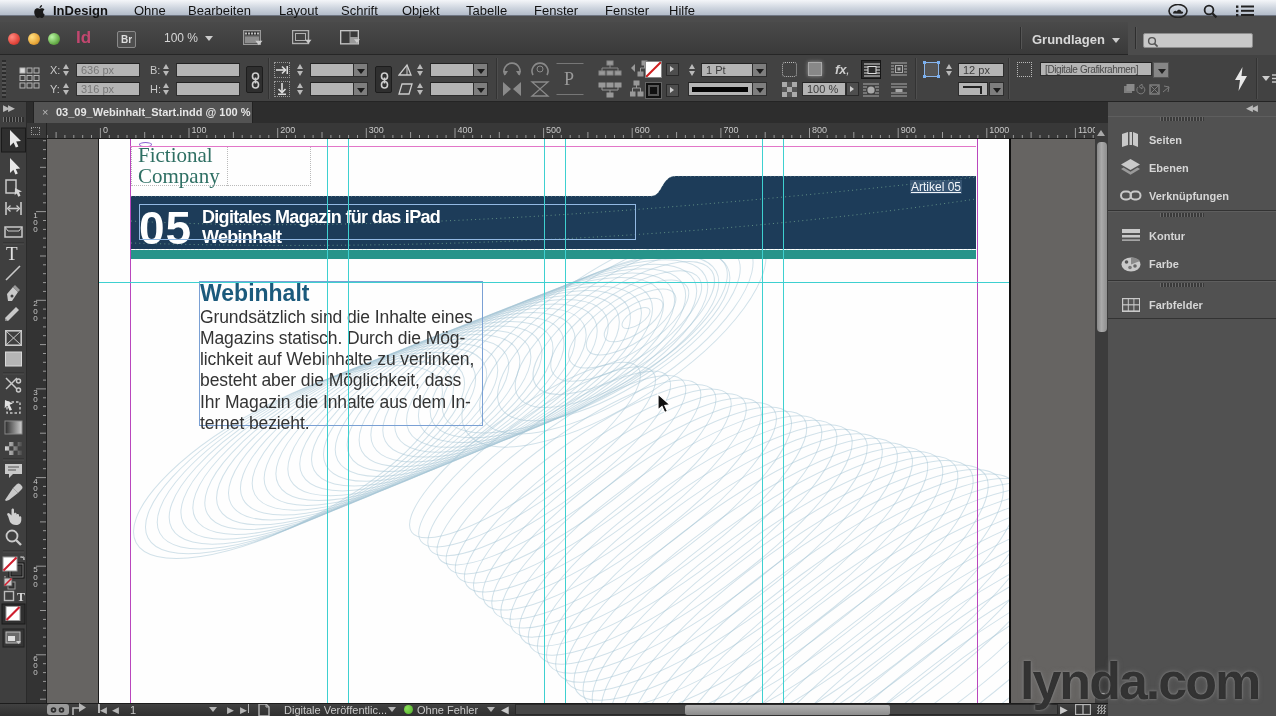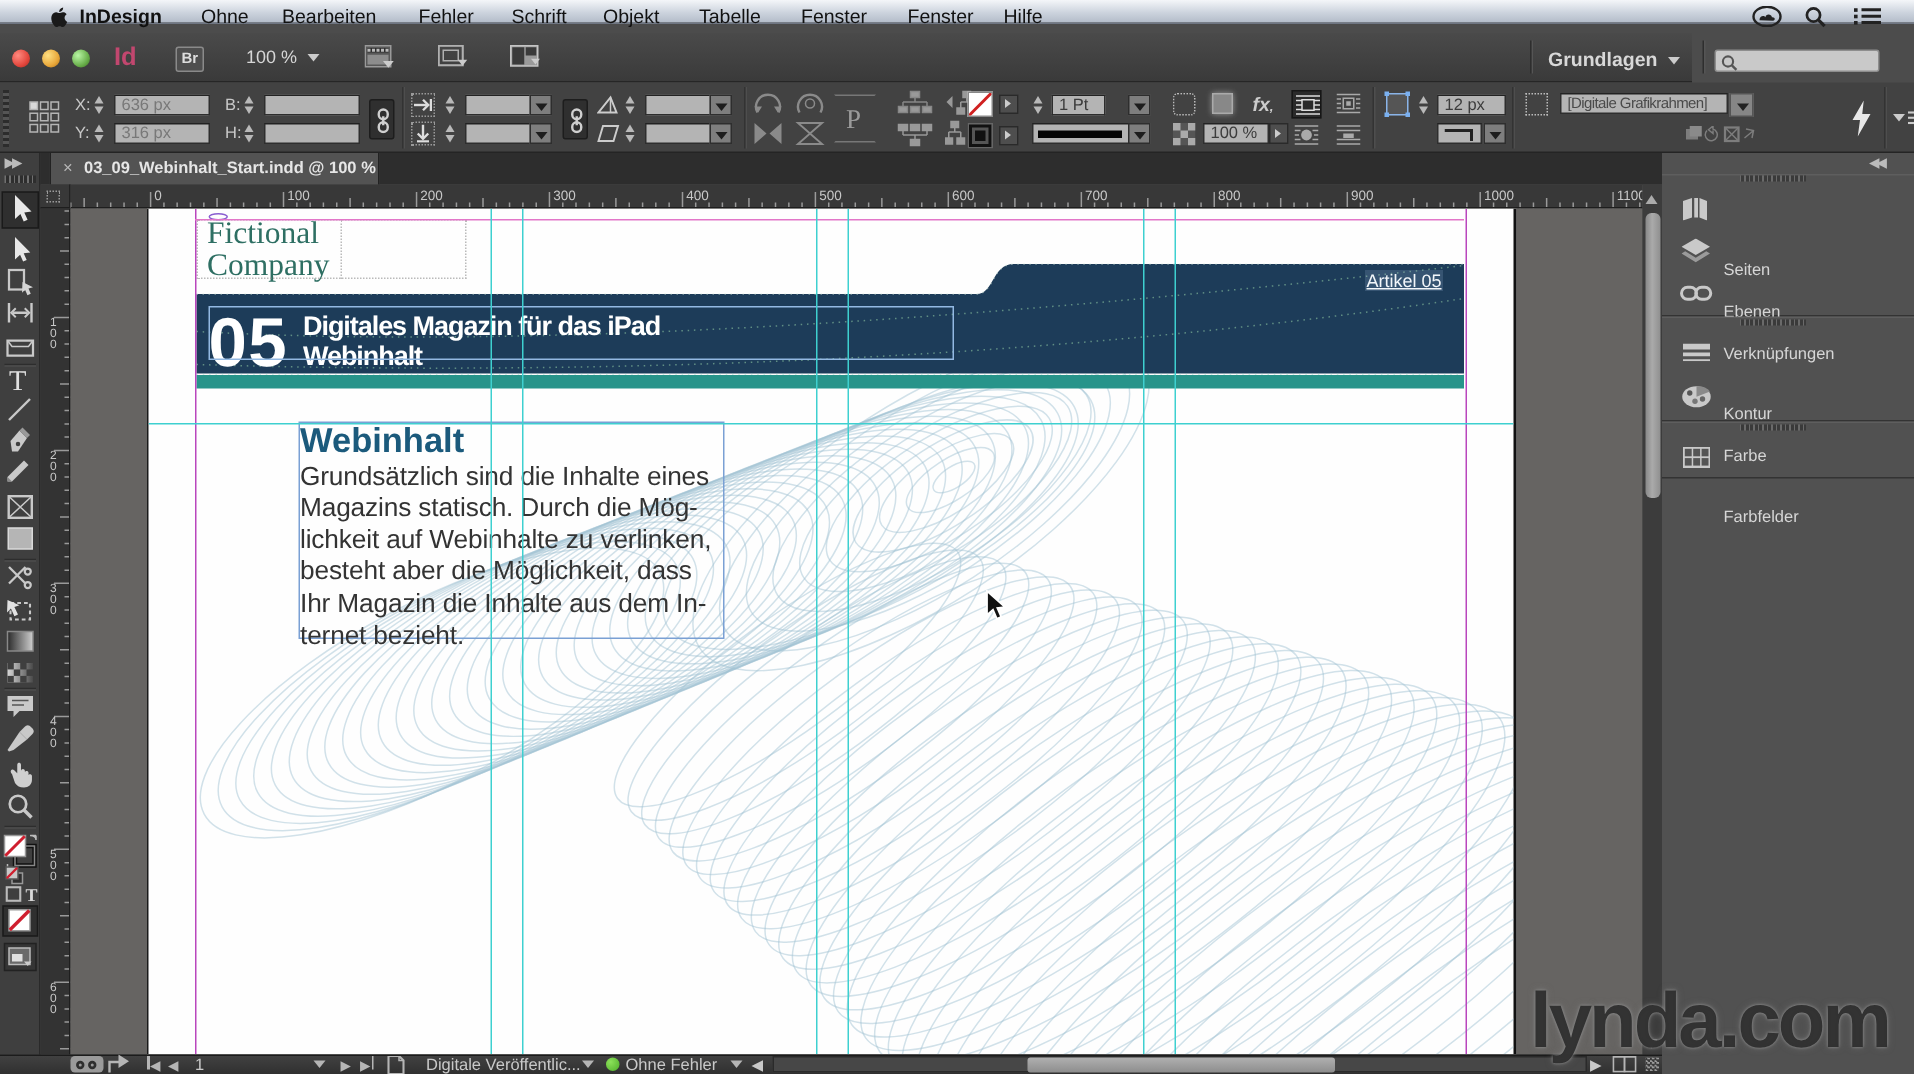--- a/index.html
+++ b/index.html
@@ -51,21 +51,21 @@
   background:#666462; overflow:hidden; }
 #page { position:absolute; left:51px; top:0; width:913px; height:564px; background:#fefefe;
   border-left:1px solid #1a1a1a; border-right:2px solid #111; overflow:hidden; }
 
 .vguide { position:absolute; top:0; bottom:0; width:1px; }
 .hguide { position:absolute; left:0; right:0; height:1px; }
 .cy { background:#3ed0d0; }
 .mg { background:#b946bd; }
 
 #dock { position:absolute; left:1108px; top:102px; width:168px; height:614px; background:#515151; }
-.dlab { position:absolute; left:1149px; color:#d6d6d6; font-size:11px; font-weight:normal;margin-top:40px; }
+.dlab { position:absolute; left:1149px; color:#d6d6d6; font-size:11px; font-weight:bold; }
 
 #vscroll { position:absolute; left:1095px; top:123px; width:13px; height:580px; background:#3c3c3c; }
 #vthumb { position:absolute; left:1096.5px; top:142px; width:10px; height:190px;
   background:linear-gradient(90deg,#888,#aaa 45%,#8f8f8f); border-radius:4px; }
 #bottombar { position:absolute; left:0; top:703px; width:1108px; height:13px;
   background:linear-gradient(#414141,#303030); border-top:1px solid #1c1c1c;
   color:#bdbdbd; font-size:10.5px; }
 
 #wm { position:absolute; left:1020px; top:651px; width:270px; color:rgba(42,42,42,0.92);
   font-size:52px; font-weight:bold; letter-spacing:-2px;
@@ -73,21 +73,21 @@
 </style></head><body>
 <div id="stage">
 
 <div id="menubar">
   <svg class="abs" style="left:33px;top:4px" width="13" height="15" viewBox="0 0 24 24">
         <path fill="#1a1a1a" d="M12.152 6.896c-.948 0-2.415-1.078-3.96-1.04-2.04.027-3.91 1.183-4.961 3.014-2.117 3.675-.546 9.103 1.519 12.09 1.013 1.454 2.208 3.09 3.792 3.03 1.52-.065 2.09-.987 3.935-.987 1.831 0 2.35.987 3.96.948 1.637-.026 2.676-1.48 3.676-2.948 1.156-1.688 1.636-3.325 1.662-3.415-.039-.013-3.182-1.221-3.22-4.857-.026-3.04 2.48-4.494 2.597-4.559-1.429-2.09-3.623-2.324-4.39-2.376-2-.156-3.675 1.09-4.61 1.09zM15.53 3.83c.843-1.012 1.4-2.427 1.245-3.83-1.207.052-2.662.805-3.532 1.818-.78.896-1.454 2.338-1.273 3.714 1.338.104 2.715-.688 3.559-1.701"></path>
       </svg>
   <span class="mi" style="left:53px;font-weight:bold">InDesign</span>
   <span class="mi" style="left:134px">Ohne</span>
   <span class="mi" style="left:188px">Bearbeiten</span>
-  <span class="mi" style="left:279px">Fehler</span>
+  <span class="mi" style="left:279px">Layout</span>
   <span class="mi" style="left:341px">Schrift</span>
   <span class="mi" style="left:402px">Objekt</span>
   <span class="mi" style="left:466px">Tabelle</span>
   <span class="mi" style="left:534px">Fenster</span>
   <span class="mi" style="left:605px">Fenster</span>
   <span class="mi" style="left:669px">Hilfe</span>
   <svg class="abs" style="left:1168px;top:4px" width="20" height="14" viewBox="0 0 20 14">
         <ellipse cx="10" cy="7" rx="9" ry="6.5" fill="none" stroke="#222" stroke-width="1.6"></ellipse>
         <path d="M5 9.5 C5 6.5 8 6 9 7.5 C9 5 13 5 13.3 7.5 C15.5 7.2 15.8 9.5 14 9.8 Z" fill="#222"></path>
       </svg>
@@ -310,21 +310,21 @@
       </svg>
     </div>
 <div class="abs" style="left:666px;top:63px;width:13px;height:13px;background:#4e4e4e;border:1px solid #2a2a2a">
       <span style="position:absolute;left:3px;top:2px;border-left:4px solid #ccc;border-top:3.5px solid transparent;border-bottom:3.5px solid transparent"></span>
     </div>
 <div class="abs" style="left:645px;top:82px;width:17px;height:17px;background:#111;border:1px solid #666;box-shadow:inset 0 0 0 2px #111, inset 0 0 0 4px #555"></div>
 <div class="abs" style="left:666px;top:84px;width:13px;height:13px;background:#4e4e4e;border:1px solid #2a2a2a">
       <span style="position:absolute;left:3px;top:2px;border-left:4px solid #ccc;border-top:3.5px solid transparent;border-bottom:3.5px solid transparent"></span>
     </div>
 <div class="spin" style="left:688px;top:63px"></div>
-    <div class="fld" style="left:701px;top:63px;width:36px">1 Pt</div>
+    <div class="fld" style="left:701px;top:63px;width:52px">1 Pt</div>
     <div class="dd" style="left:752px;top:63px"></div>
 <div class="fld" style="left:688px;top:82px;width:65px">
       <div style="position:absolute;left:3px;top:4px;width:56px;height:5px;background:#050505"></div>
     </div>
     <div class="dd" style="left:752px;top:82px"></div>
 <div class="abs" style="left:782px;top:62px;width:15px;height:15px;border:1.5px dotted #bbb;border-radius:3px"></div>
 <div class="abs" style="left:808px;top:62px;width:14px;height:14px;background:#888;border:1px solid #aaa;box-shadow:0 0 4px #999"></div>
 <span class="abs" style="left:835px;top:62px;color:#ccc;font-size:13px;font-style:italic;font-weight:bold">fx<span style="font-size:9px">,</span></span>
 <svg class="abs" style="left:782px;top:82px" width="15" height="15" viewBox="0 0 15 15">
       <rect width="15" height="15" fill="#555"></rect>

